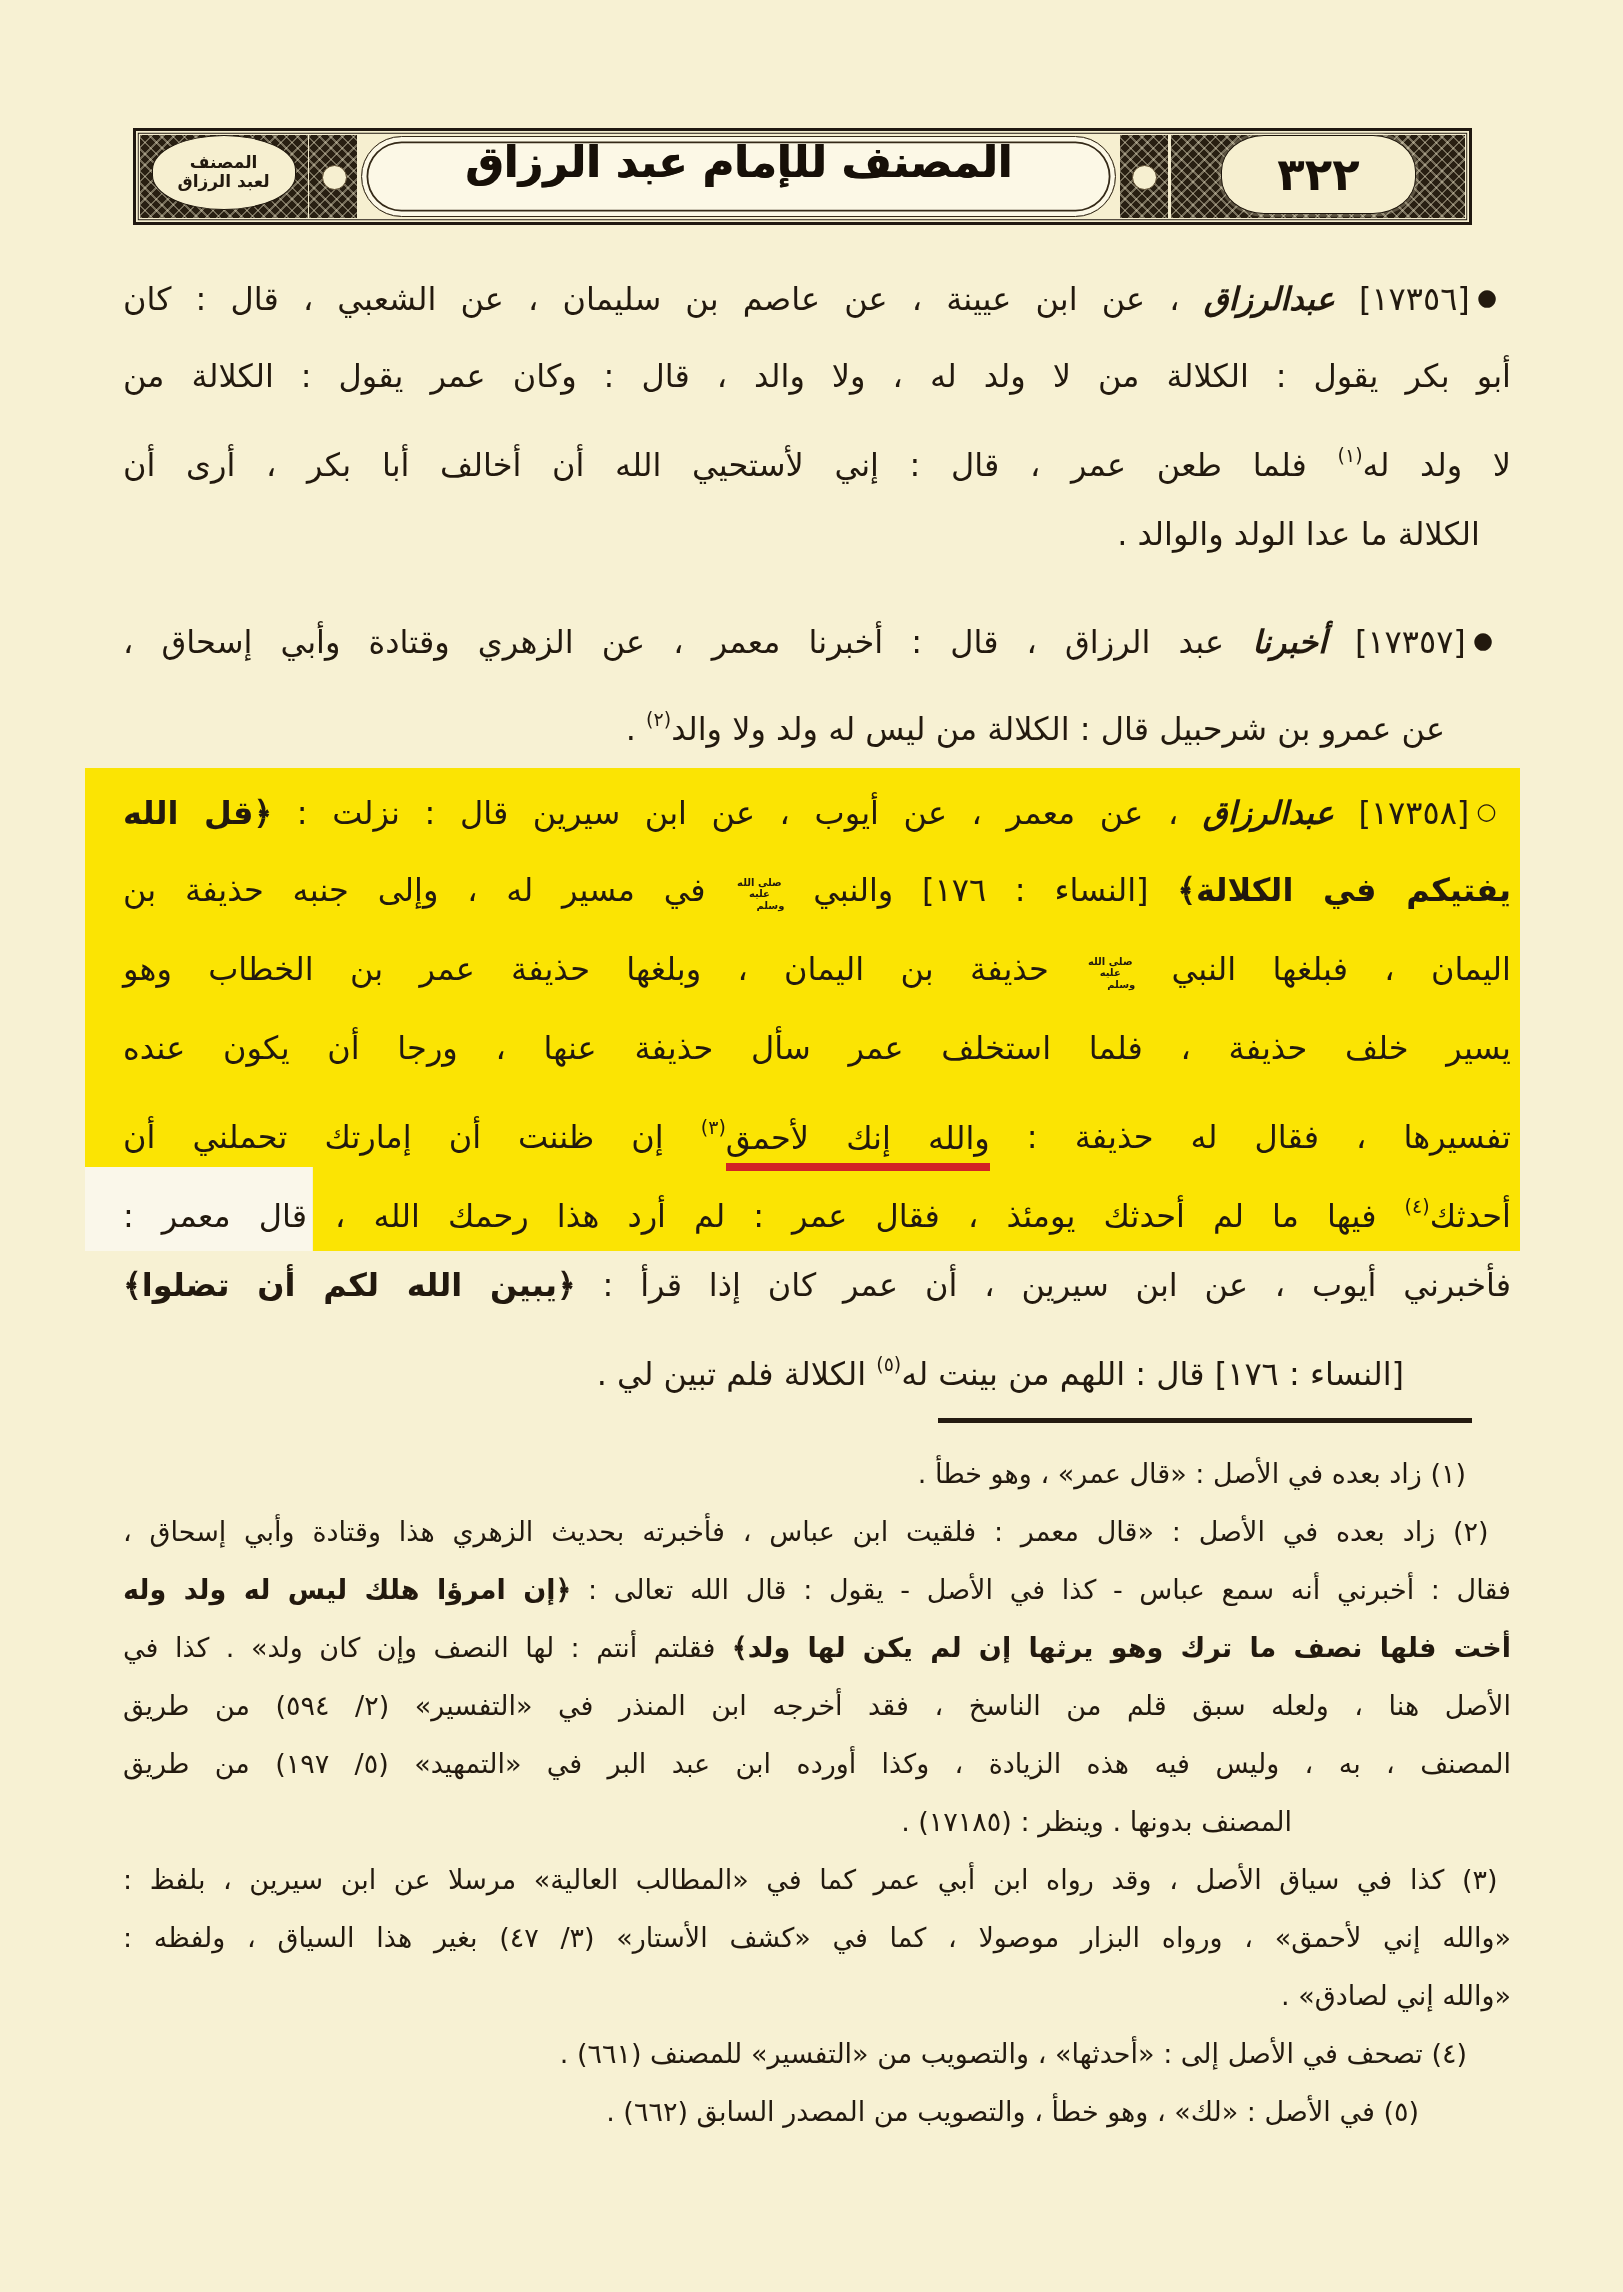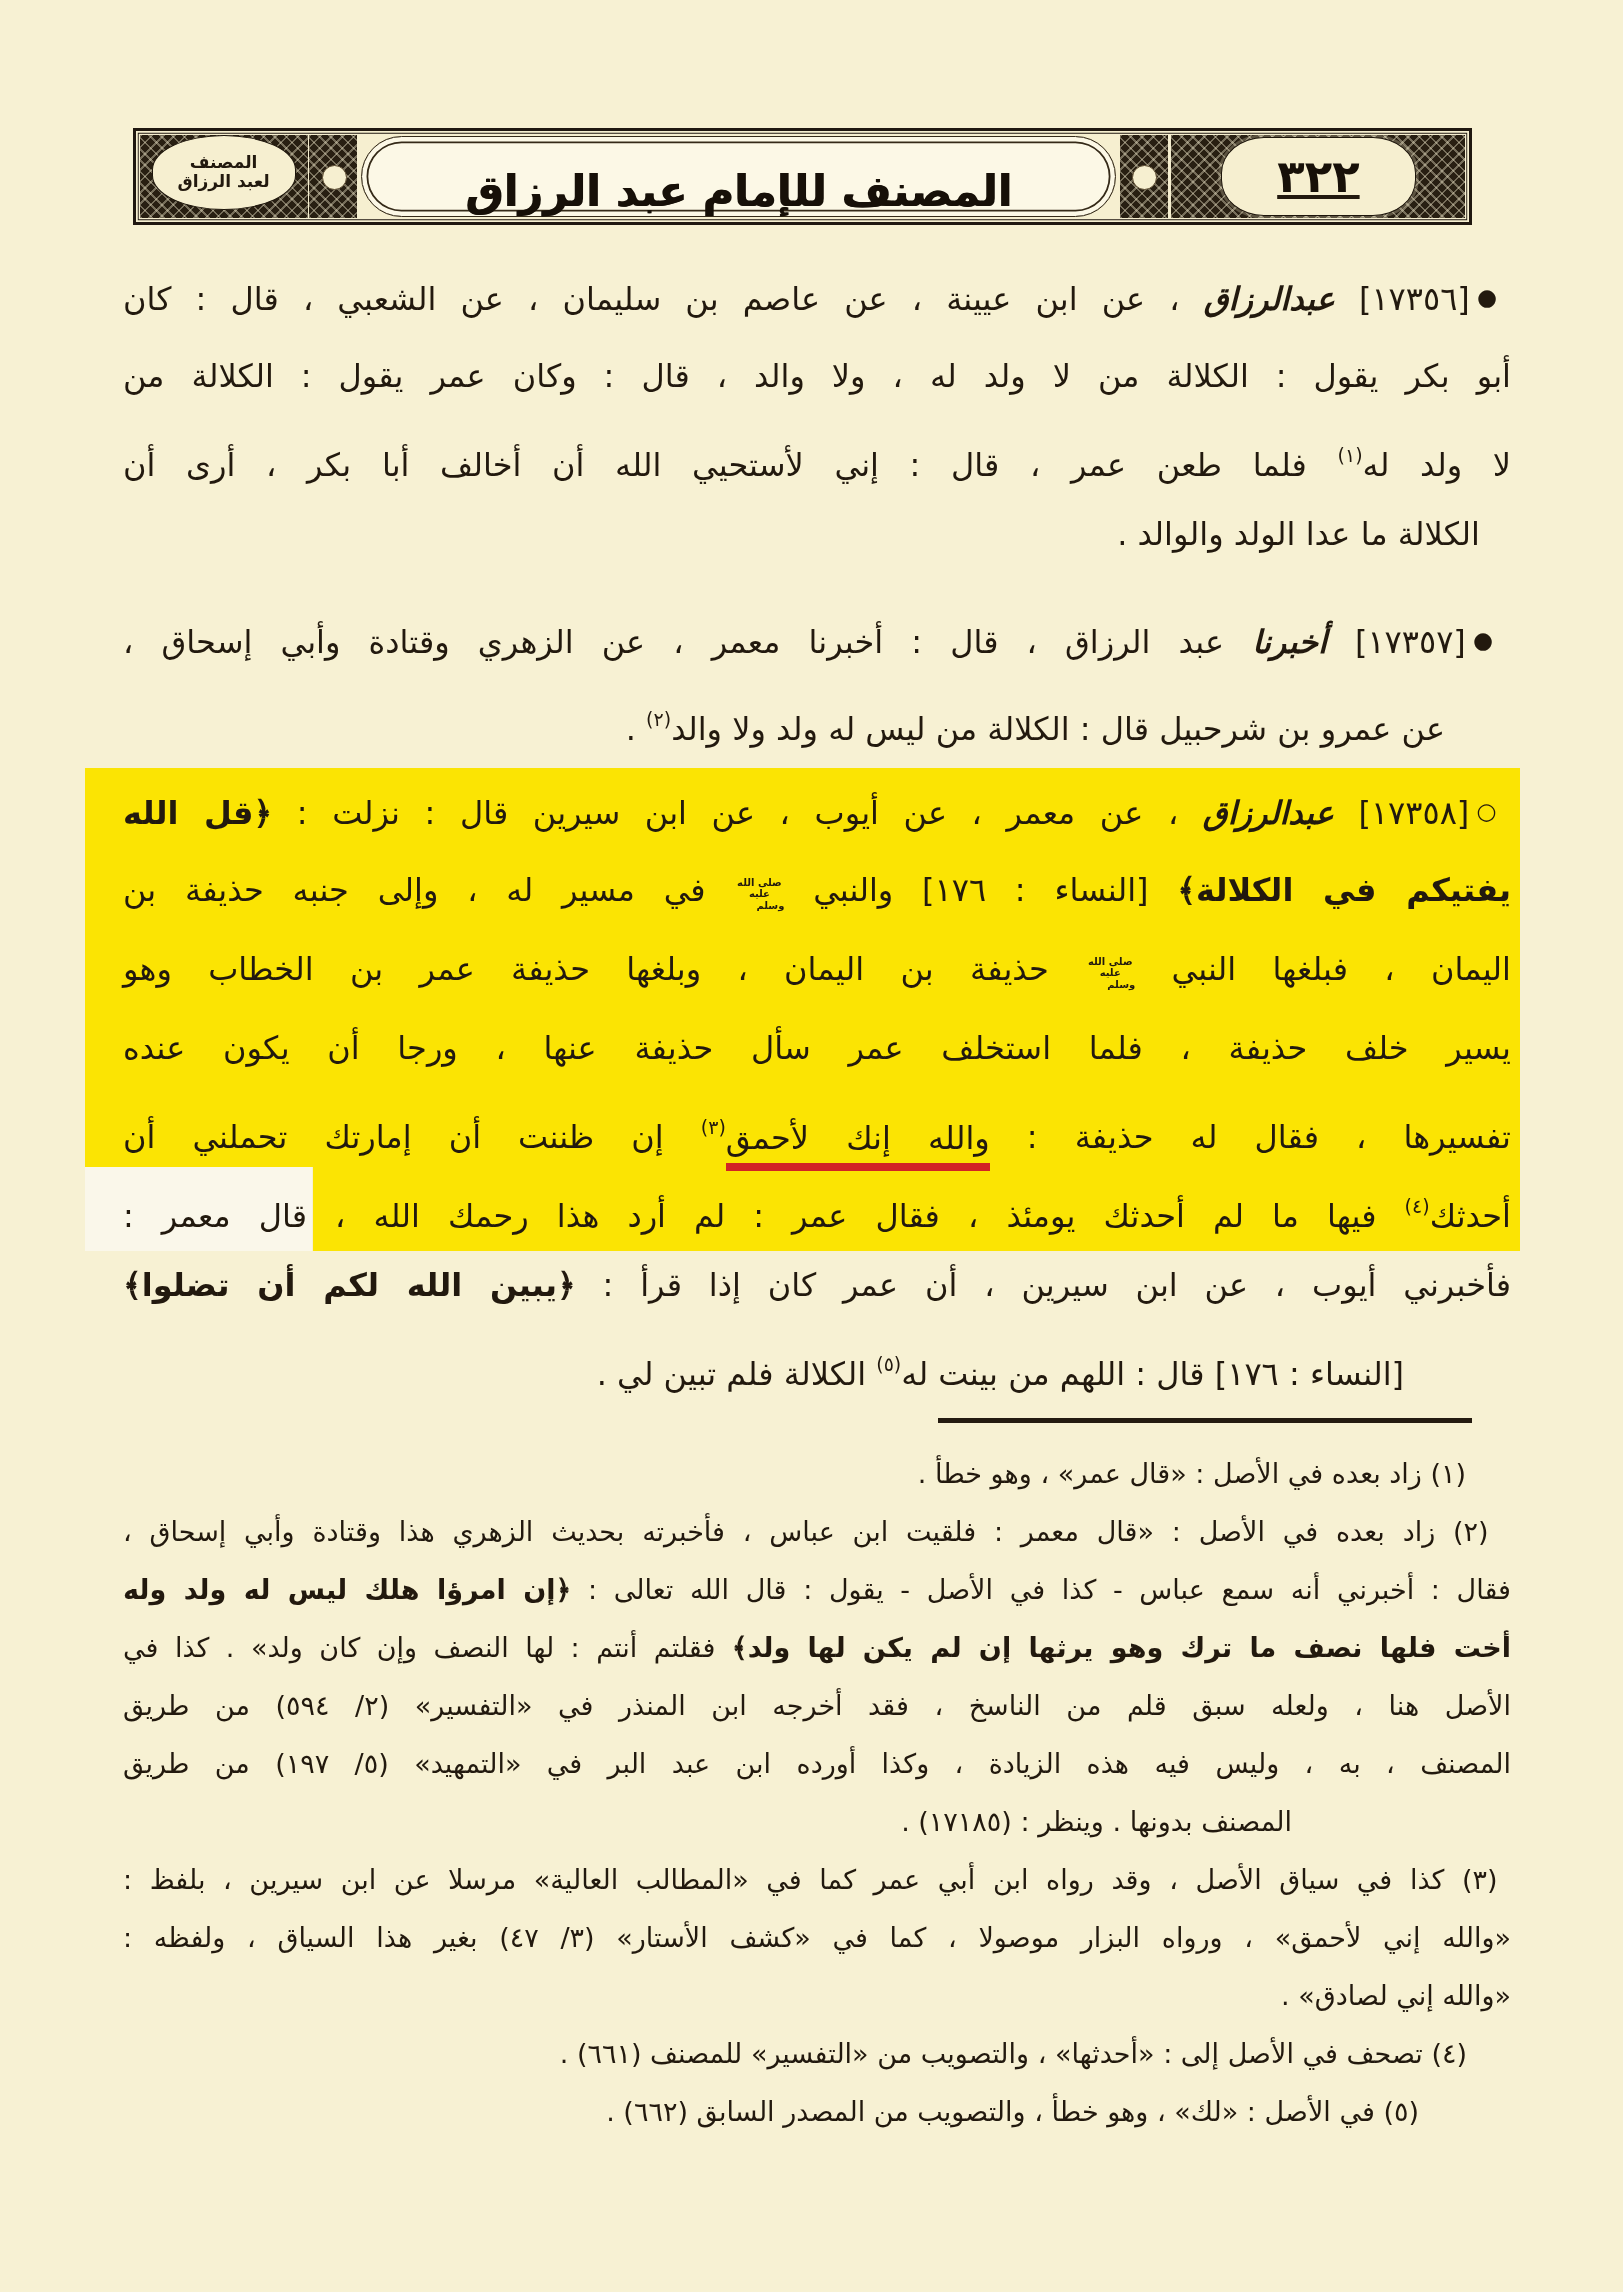--- a/index.html
+++ b/index.html
@@ -31,27 +31,27 @@
   .seal-oval{
     width:142px; height:73px; background:#f6efd0; border:1.8px solid #1d150b;
     border-radius:50% / 46%; display:flex; flex-direction:column;
     align-items:center; justify-content:center; direction:rtl;
     font-size:17px; font-weight:bold; line-height:1.15; text-align:center;
   }
   .center-panel{
     flex:1; margin:5.4px 1.8px; background:#fcf8e6;
     border:1.8px solid #352a18; border-radius:47px;
     box-shadow: inset 0 0 0 4.5px #fcf8e6, inset 0 0 0 6.3px #352a18;
-    display:flex; align-items:flex-end; justify-content:center;
+    display:flex; align-items:flex-start; justify-content:center;
   }
   .banner-title{
     direction:rtl; font-size:43px; font-weight:bold; color:#171008;
     text-shadow:0.9px 0 0 #171008; letter-spacing:0.9px;
   }
-  .orn-block-right{ width:294px; margin:3.6px 3.6px 3.6px 1.8px; display:flex; align-items:center; justify-content:center;text-decoration:underline; }
+  .orn-block-right{ width:294px; margin:3.6px 3.6px 3.6px 1.8px; display:flex; justify-content:center; }
   .num-cartouche{
     width:193px; height:77px; background:#f6efd0; border:1.8px solid #1d150b;
     border-radius:43px / 36px;
     box-shadow:0 0 0 2.7px rgba(246,239,208,.25);
     display:flex; align-items:center; justify-content:center;
   }
   .page-number{ font-size:45px; font-weight:bold; color:#171008; }
   
   .body-text{
     position:absolute; right:112px; top:258px; width:1388px;

